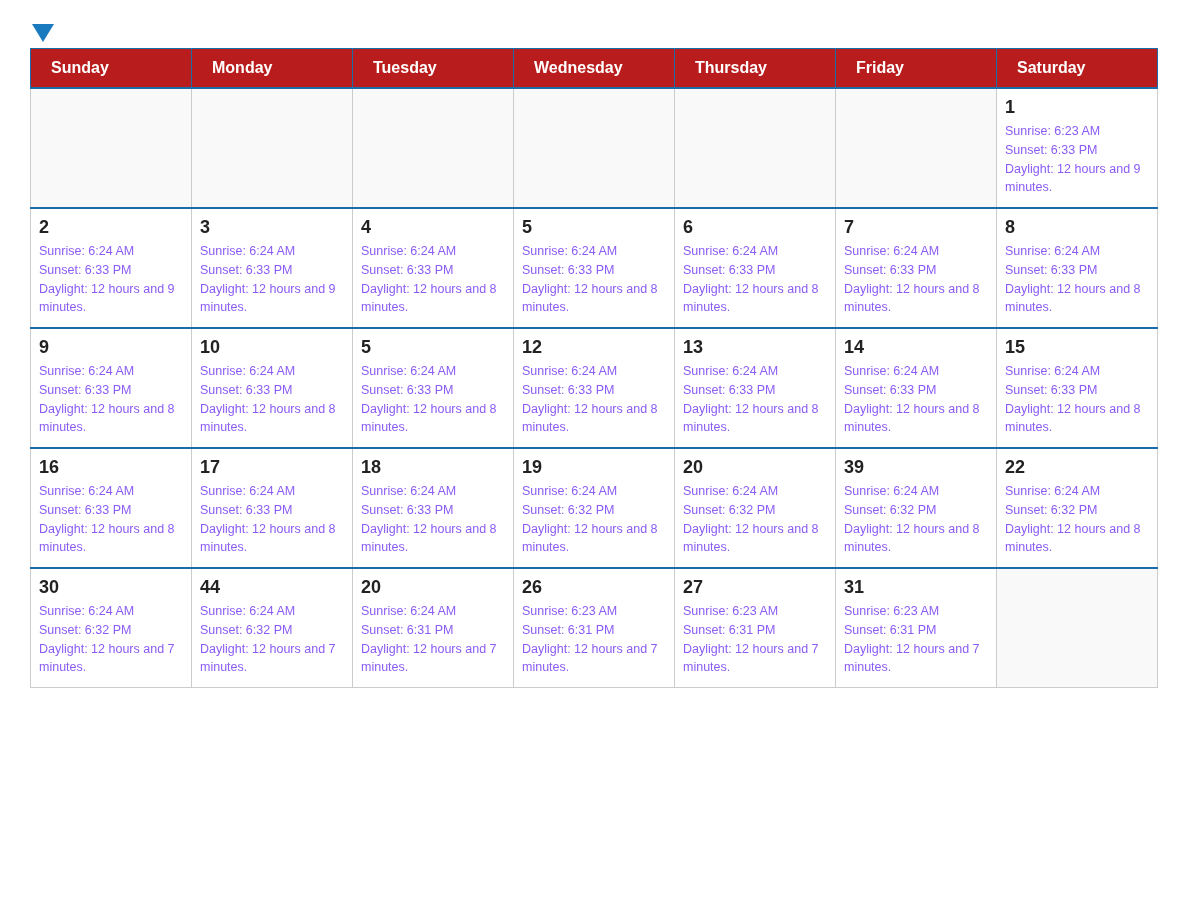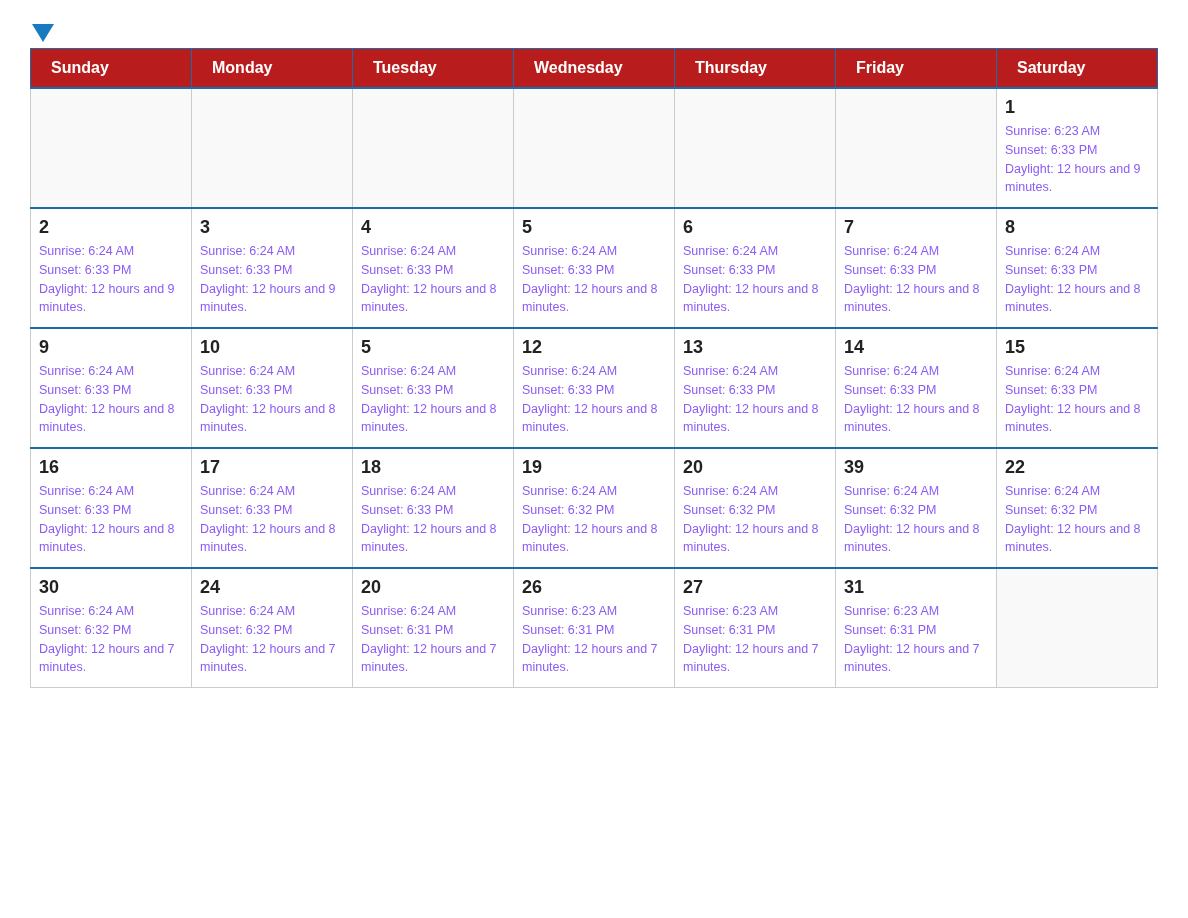--- a/index.html
+++ b/index.html
@@ -266,21 +266,21 @@
         </td>
       </tr>
       <tr>
         <td>
           <span class="day-number">30</span>
           <div class="day-info" style="white-space: pre-line;">Sunrise: 6:24 AM
 Sunset: 6:32 PM
 Daylight: 12 hours and 7 minutes.</div>
         </td>
         <td>
-          <span class="day-number">24</span>
+          <span class="day-number">44</span>
           <div class="day-info" style="white-space: pre-line;">Sunrise: 6:24 AM
 Sunset: 6:32 PM
 Daylight: 12 hours and 7 minutes.</div>
         </td>
         <td>
           <span class="day-number">20</span>
           <div class="day-info" style="white-space: pre-line;">Sunrise: 6:24 AM
 Sunset: 6:31 PM
 Daylight: 12 hours and 7 minutes.</div>
         </td>

